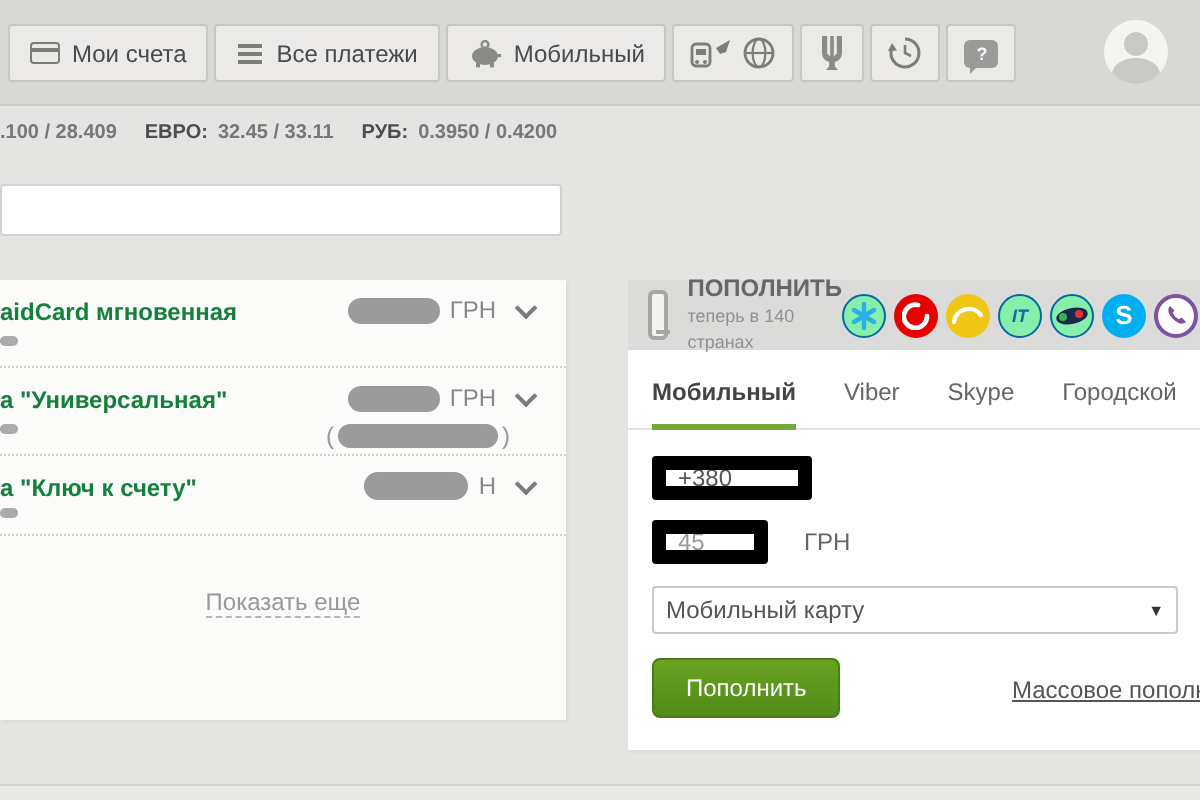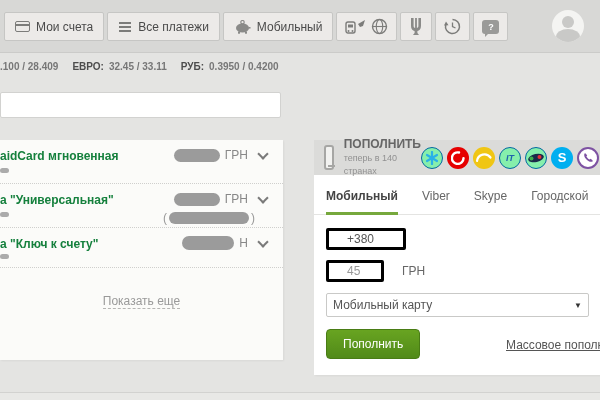--- a/index.html
+++ b/index.html
@@ -82,21 +82,21 @@
   .logo.vodafone { background:#e60000; }
   .logo.lifecell { background:#f0c614; }
   .logo.skype { background:#00aff0; color:#fff; font-weight:bold; font-size:13px; }
   .logo.viber { background:#fff; border:2px solid #7d52a2; color:#7d52a2; }
   .logo.it-text { color:#1f63ad; font-weight:bold; font-style:italic; font-size:9px; }
   
   .tp-tabs { display:flex; gap:24px; padding:14px 0 0 12px; border-bottom:1px solid #e4e4e2; }
   .tp-tab { padding-bottom:9px; color:#666; cursor:pointer; }
   .tp-tab.active { color:#444; font-weight:bold; border-bottom:3px solid #76a83c; margin-bottom:-1px; }
   .field-row { margin:13px 0 0 12px; display:flex; align-items:center; }
-  .txt-input { height:22px; border:3px solid #000000; border-radius:2px; padding:0 18px; font-size:12px; color:#555;
+  .txt-input { height:22px; border:7px solid #000000; border-radius:2px; padding:0 6px; font-size:12px; color:#555;
     font-family:"Liberation Sans", sans-serif; background:#fff; }
   .phone-input { width:80px; }
   .amount-input { width:58px; color:#999; }
   .amt-label { margin-left:18px; color:#666; }
   .fake-select { width:263px; height:24px; border:1px solid #c9c9c7; border-radius:2px; background:#fff;
     display:flex; align-items:center; padding:0 6px; color:#555; cursor:pointer; margin:11px 0 0 12px; }
   .fake-select .sel-arrow { margin-left:auto; font-size:8px; color:#333; }
   .action-row { margin:13px 12px 0 12px; display:flex; align-items:center; position:relative; height:28px; }
   .green-btn {
     background:linear-gradient(#68a421,#518a19); border:1px solid #497c15; border-radius:4px;

